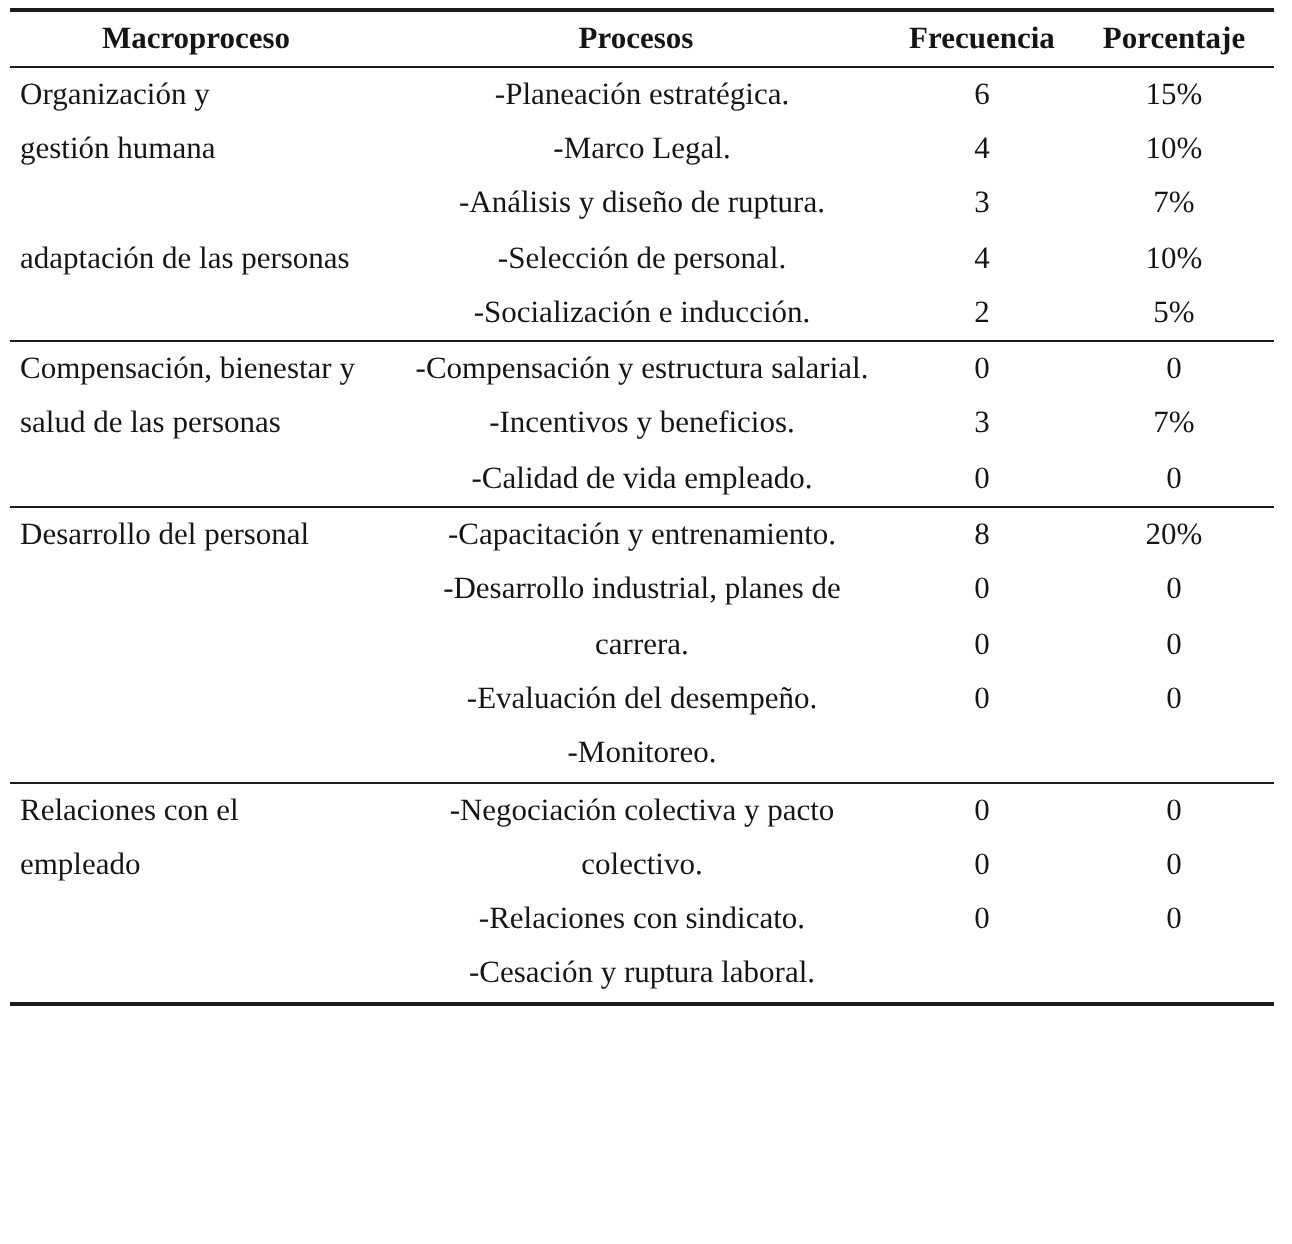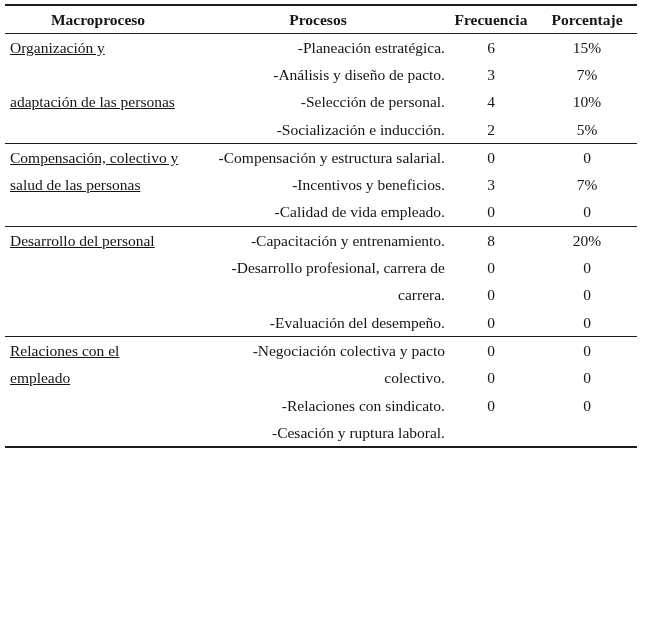--- a/index.html
+++ b/index.html
@@ -38,22 +38,22 @@
   }
   tbody td {
     font-size: 15.5px;
     font-weight: normal;
     height: 27.3px;
     vertical-align: middle;
     padding: 0;
     white-space: nowrap;
     overflow: visible;
   }
-  td.macro   { text-align: left; padding-left: 5px; text-decoration: underline; }
-  td.proceso { text-align: right; padding-left: 6px; }
+  td.macro   { text-align: left; padding-left: 5px; }
+  td.proceso { text-align: center; padding-left: 6px; }
   td.num     { text-align: center; }
   tr.sec-top td { border-top: 1.5px solid #1c1c1c; }
 </style>
 </head>
 <body>
 
 <table class="freq-table">
   <colgroup>
     <col class="c1">
       <col class="c2">
@@ -70,41 +70,47 @@
   </thead>
   <tbody>
 
     <tr>
       <td class="macro">Organización y</td>
       <td class="proceso">-Planeación estratégica.</td>
       <td class="num">6</td>
       <td class="num">15%</td>
     </tr>
     <tr>
+      <td class="macro">gestión humana</td>
+      <td class="proceso">-Marco Legal.</td>
+      <td class="num">4</td>
+      <td class="num">10%</td>
+    </tr>
+    <tr>
       <td class="macro"></td>
-      <td class="proceso">-Análisis y diseño de pacto.</td>
+      <td class="proceso">-Análisis y diseño de ruptura.</td>
       <td class="num">3</td>
       <td class="num">7%</td>
     </tr>
 
     <tr>
       <td class="macro">adaptación de las personas</td>
       <td class="proceso">-Selección de personal.</td>
       <td class="num">4</td>
       <td class="num">10%</td>
     </tr>
     <tr>
       <td class="macro"></td>
       <td class="proceso">-Socialización e inducción.</td>
       <td class="num">2</td>
       <td class="num">5%</td>
     </tr>
 
     <tr class="sec-top">
-      <td class="macro">Compensación, colectivo y</td>
+      <td class="macro">Compensación, bienestar y</td>
       <td class="proceso">-Compensación y estructura salarial.</td>
       <td class="num">0</td>
       <td class="num">0</td>
     </tr>
     <tr>
       <td class="macro">salud de las personas</td>
       <td class="proceso">-Incentivos y beneficios.</td>
       <td class="num">3</td>
       <td class="num">7%</td>
     </tr>
@@ -116,35 +122,41 @@
     </tr>
 
     <tr class="sec-top">
       <td class="macro">Desarrollo del personal</td>
       <td class="proceso">-Capacitación y entrenamiento.</td>
       <td class="num">8</td>
       <td class="num">20%</td>
     </tr>
     <tr>
       <td class="macro"></td>
-      <td class="proceso">-Desarrollo profesional, carrera de</td>
+      <td class="proceso">-Desarrollo industrial, planes de</td>
       <td class="num">0</td>
       <td class="num">0</td>
     </tr>
     <tr>
       <td class="macro"></td>
       <td class="proceso">carrera.</td>
       <td class="num">0</td>
       <td class="num">0</td>
     </tr>
     <tr>
       <td class="macro"></td>
       <td class="proceso">-Evaluación del desempeño.</td>
       <td class="num">0</td>
       <td class="num">0</td>
+    </tr>
+    <tr>
+      <td class="macro"></td>
+      <td class="proceso">-Monitoreo.</td>
+      <td class="num"></td>
+      <td class="num"></td>
     </tr>
 
     <tr class="sec-top">
       <td class="macro">Relaciones con el</td>
       <td class="proceso">-Negociación colectiva y pacto</td>
       <td class="num">0</td>
       <td class="num">0</td>
     </tr>
     <tr>
       <td class="macro">empleado</td>

